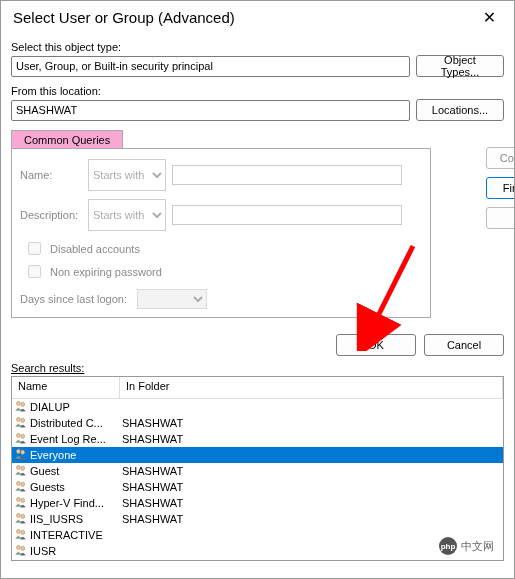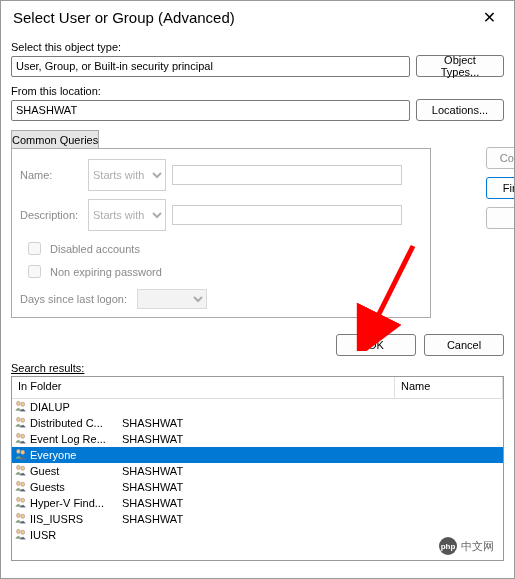--- a/index.html
+++ b/index.html
@@ -8,21 +8,21 @@
 .titlebar { height: 32px; display: flex; align-items: center; justify-content: space-between; padding: 0 2px 0 12px; font-size: 15px; }
 .titlebar .close-btn { width: 45px; height: 28px; display: flex; align-items: center; justify-content: center; font-size: 16px; }
 .body-area { padding: 8px 10px; font-size: 11px; color: #000; }
 .label { margin-bottom: 2px; }
 .row { display: flex; align-items: center; gap: 6px; margin-bottom: 8px; }
 .sunken-input { flex: 1; height: 21px; border: 1px solid #7a7a7a; border-radius: 2px; padding: 1px 4px; font-size: 11px; background: #fff; display: flex; align-items: center; }
 .btn { height: 22px; min-width: 80px; padding: 0 10px; border: 1px solid #7a7a7a; border-radius: 3px; background: #fdfdfd; font-size: 11px; display: inline-flex; align-items: center; justify-content: center; }
 .btn.primary { border-color: #0078d4; }
 .btn.disabled { color: #888; border-color: #bbb; }
 .tab-zone { margin-top: 4px; }
-.tab { display: inline-block; padding: 3px 0; border: 1px solid #aaa; border-bottom: none; background: #e5e5e5; font-size: 11px; position: relative; top: 1px; }
+.tab { display: inline-block; padding: 3px 12px; border: 1px solid #aaa; border-bottom: none; background: #f9a8d4; font-size: 11px; position: relative; top: 1px; }
 .panel { border: 1px solid #aaa; padding: 10px 8px; height: 170px; position: relative; }
 .right-btns { position: absolute; right: 10px; top: 160px; display: flex; flex-direction: column; gap: 8px; align-items: flex-end; }
 .panel-row { display: flex; align-items: center; gap: 6px; margin-bottom: 8px; color: #8a8a8a; }
 .panel-row .plabel { width: 62px; }
 .panel-row select { height: 32px; width: 78px; border: 1px solid #bbb; font-size: 11px; color: #8a8a8a; background: #fff; }
 .panel-row input[type=text] { height: 20px; border: 1px solid #ccc; background: #fff; width: 230px; color: #8a8a8a; }
 .chk-row { display: flex; align-items: center; gap: 6px; margin-left: 4px; margin-bottom: 4px; color: #8a8a8a; }
 .chk-row input[type=checkbox] { width: 13px; height: 13px; }
 .days-row { display: flex; align-items: center; gap: 10px; color: #8a8a8a; margin-top: 8px; }
 .days-row select { width: 70px; height: 20px; border: 1px solid #ccc; color: #8a8a8a; }
@@ -118,22 +118,22 @@
           <path d="M0,0 L10,5 L0,10 Z" fill="#ff0000"></path>
         </marker>
       </defs>
     <path d="M60,5 L15,95" stroke="#ff0000" stroke-width="5" marker-end="url(#ah)"></path>
   </svg>
 
   <div class="results-label">Search results:</div>
 
   <div class="results">
     <div class="results-head">
+      <div class="col col-name">Name</div>
       <div class="col col-folder">In Folder</div>
-      <div class="col col-name">Name</div>
     </div>
     <div id="rows">
         <div class="res-row">
           <div class="col col-name">
             <span><svg class="picon" viewBox="0 0 16 16">
     <ellipse cx="5" cy="5" rx="2.2" ry="2.5" fill="#f4c58a" stroke="#888" stroke-width="0.5"></ellipse>
     <path d="M2 13 Q5 8 8 13 Z" fill="#6bb36b" stroke="#888" stroke-width="0.5"></path>
     <ellipse cx="10" cy="6" rx="2.2" ry="2.5" fill="#f4c58a" stroke="#888" stroke-width="0.5"></ellipse>
     <path d="M7 14 Q10 9 13 14 Z" fill="#558" stroke="#888" stroke-width="0.5"></path>
   </svg></span>
@@ -217,20 +217,32 @@
           <div class="col col-name">
             <span><svg class="picon" viewBox="0 0 16 16">
     <ellipse cx="5" cy="5" rx="2.2" ry="2.5" fill="#f4c58a" stroke="#888" stroke-width="0.5"></ellipse>
     <path d="M2 13 Q5 8 8 13 Z" fill="#6bb36b" stroke="#888" stroke-width="0.5"></path>
     <ellipse cx="10" cy="6" rx="2.2" ry="2.5" fill="#f4c58a" stroke="#888" stroke-width="0.5"></ellipse>
     <path d="M7 14 Q10 9 13 14 Z" fill="#558" stroke="#888" stroke-width="0.5"></path>
   </svg></span>
             <span>IIS_IUSRS</span>
           </div>
           <div class="col col-folder">SHASHWAT</div>
+        </div>
+        <div class="res-row">
+          <div class="col col-name">
+            <span><svg class="picon" viewBox="0 0 16 16">
+    <ellipse cx="5" cy="5" rx="2.2" ry="2.5" fill="#f4c58a" stroke="#888" stroke-width="0.5"></ellipse>
+    <path d="M2 13 Q5 8 8 13 Z" fill="#6bb36b" stroke="#888" stroke-width="0.5"></path>
+    <ellipse cx="10" cy="6" rx="2.2" ry="2.5" fill="#f4c58a" stroke="#888" stroke-width="0.5"></ellipse>
+    <path d="M7 14 Q10 9 13 14 Z" fill="#558" stroke="#888" stroke-width="0.5"></path>
+  </svg></span>
+            <span>INTERACTIVE</span>
+          </div>
+          <div class="col col-folder"></div>
         </div>
         <div class="res-row">
           <div class="col col-name">
             <span><svg class="picon" viewBox="0 0 16 16">
     <ellipse cx="5" cy="5" rx="2.2" ry="2.5" fill="#f4c58a" stroke="#888" stroke-width="0.5"></ellipse>
     <path d="M2 13 Q5 8 8 13 Z" fill="#6bb36b" stroke="#888" stroke-width="0.5"></path>
     <ellipse cx="10" cy="6" rx="2.2" ry="2.5" fill="#f4c58a" stroke="#888" stroke-width="0.5"></ellipse>
     <path d="M7 14 Q10 9 13 14 Z" fill="#558" stroke="#888" stroke-width="0.5"></path>
   </svg></span>
             <span>IUSR</span>

